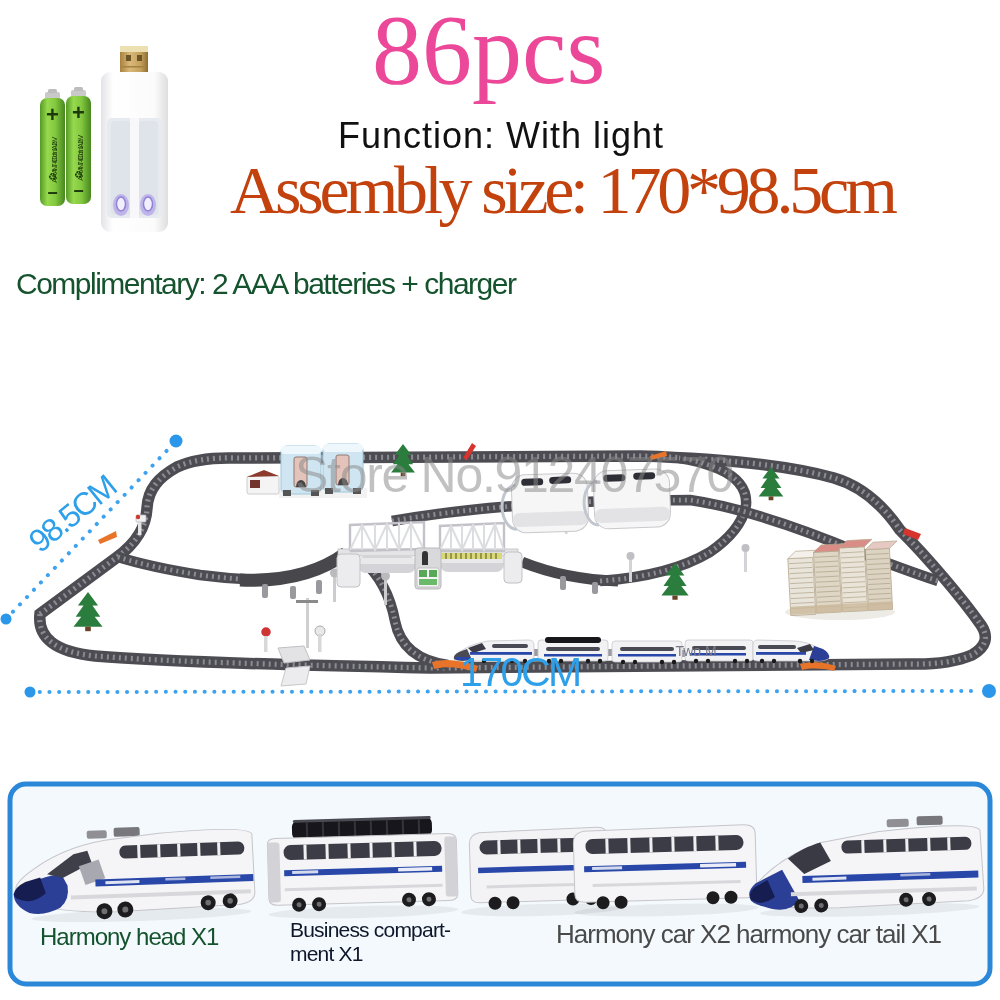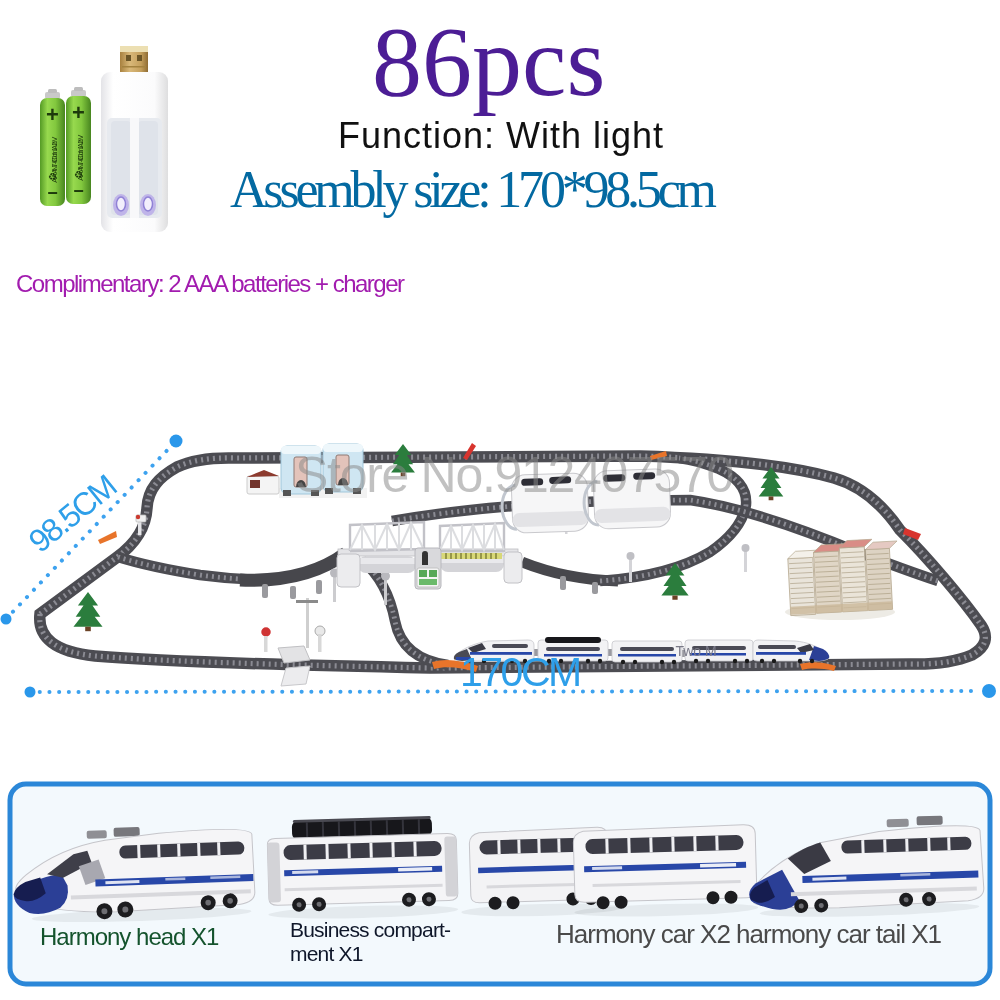--- a/index.html
+++ b/index.html
@@ -1,22 +1,22 @@
 <!DOCTYPE html>
 <html><head>
 <meta charset="utf-8">
 <style>
   html,body{margin:0;padding:0;}
   body{width:1000px;height:1000px;background:#fff;position:relative;overflow:hidden;
        font-family:"Liberation Sans",sans-serif;}
   .abs{position:absolute;white-space:nowrap;}
-  #t-pcs{left:372px;top:12px;font-family:"Liberation Serif",serif;font-size:100px;line-height:100px;color:#4c1d95;}
+  #t-pcs{left:372px;top:0;font-family:"Liberation Serif",serif;font-size:100px;line-height:100px;color:#ec4899;}
   #t-func{left:338px;top:116px;font-size:36px;line-height:40px;letter-spacing:1px;color:#111;}
-  #t-asm{left:230px;top:159px;font-family:"Liberation Serif",serif;font-size:52px;line-height:62px;letter-spacing:-4.2px;color:#0369a1;}
-  #t-comp{left:16px;top:271px;font-size:24px;line-height:26px;letter-spacing:-1.5px;color:#a21caf;}
+  #t-asm{left:230px;top:159px;font-family:"Liberation Serif",serif;font-size:68px;line-height:62px;letter-spacing:-4.2px;color:#c2410c;}
+  #t-comp{left:16px;top:271px;font-size:30px;line-height:26px;letter-spacing:-1.5px;color:#14532d;}
   #t-store{left:295px;top:448px;font-size:50px;line-height:54px;color:#8a8a8a;opacity:0.52;letter-spacing:-1.3px;}
   #t-985{left:22px;top:498px;font-size:32px;line-height:32px;color:#2e9fe9;transform:rotate(-39deg);transform-origin:center;letter-spacing:-2px;}
   #t-170{left:460px;top:657px;font-size:41px;line-height:31px;color:#2e9fe9;letter-spacing:-2.5px;text-align:right;}
   #t-l1{left:40px;top:923px;font-size:24px;letter-spacing:-1px;color:#14532d;}
   #t-l2{left:290px;top:918px;font-size:21px;line-height:24px;letter-spacing:-0.8px;color:#0f172a;}
   #t-l3{left:556px;top:919px;font-size:26px;letter-spacing:-1px;color:#4a4a4a;text-align:center;}
 </style>
 </head>
 <body>
 <svg class="abs" style="left:0;top:0" width="1000" height="1000" viewBox="0 0 1000 1000">

